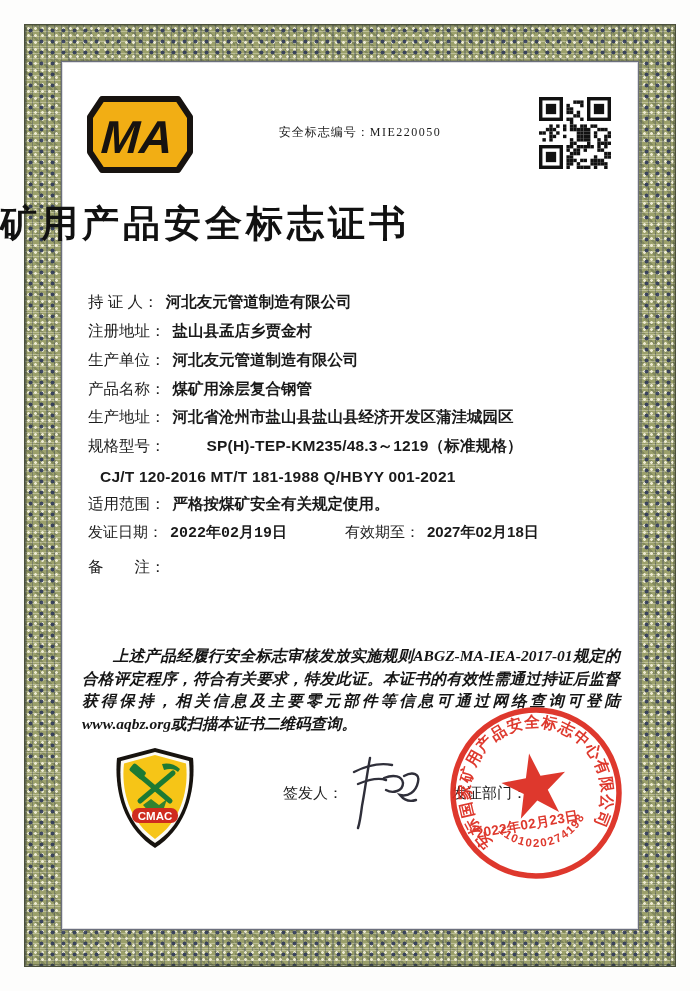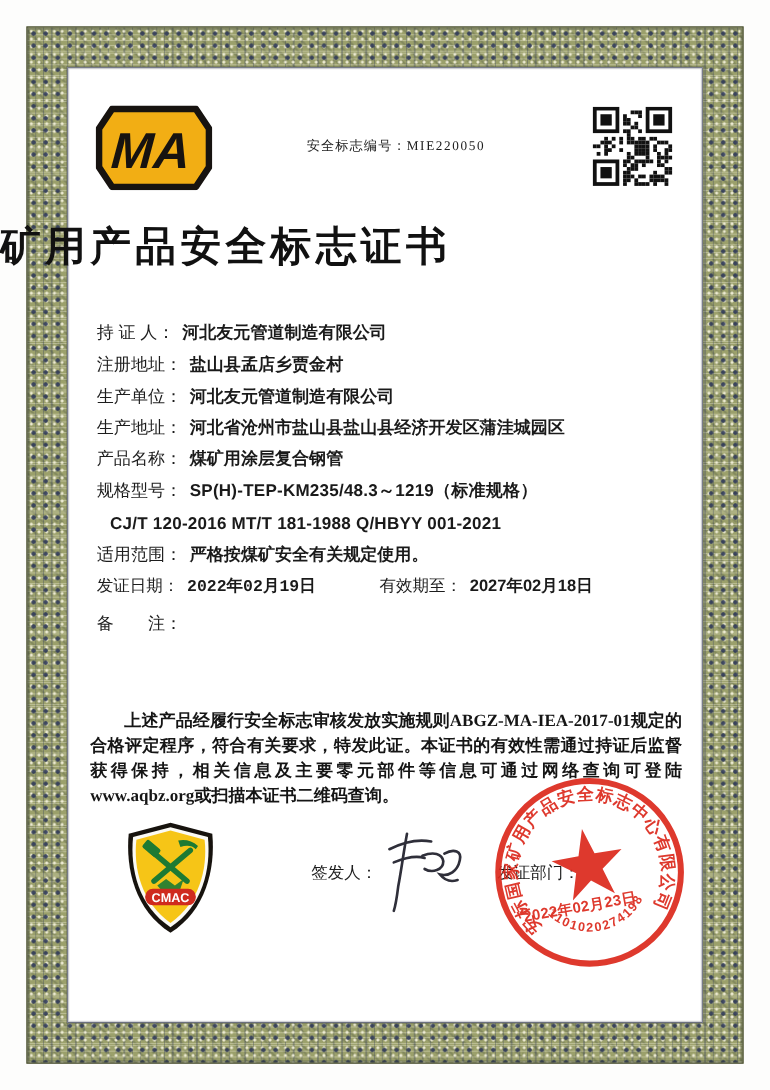--- a/index.html
+++ b/index.html
@@ -24,25 +24,25 @@
     border:1.5px solid #6b6f7d;
     box-shadow: inset 0 0 0 1px rgba(120,120,130,.25), 0 0 0 1px rgba(90,95,75,.4);
   }
   .abs{position:absolute;}
   .certno{left:180px;top:124px;width:360px;text-align:center;font-size:12px;color:#1c1c1c;letter-spacing:1px;}
   .title{left:0;top:199px;width:700px;text-align:left;font-size:37px;font-weight:900;color:#111;letter-spacing:4px;}
   .fields{left:88px;top:284px;width:532px;}
   .frow{display:flex;align-items:flex-end;height:28.9px;font-size:15.5px;}
   .flabel{color:#1d1d1d;font-family:"Liberation Sans",sans-serif;font-weight:500;white-space:pre;margin-right:7px;flex:none;}
   .fval{color:#1a1a1a;font-weight:700;white-space:nowrap;}
-  .frow.std .fval{font-family:"Liberation Sans",sans-serif;font-weight:700;letter-spacing:.2px;}
+  .frow.std .fval{font-family:"Liberation Sans",sans-serif;font-weight:700;letter-spacing:.2px;margin-left:34px;}
   .dates{left:88px;top:523px;width:540px;display:flex;font-size:15px;}
   .remark{left:88px;top:557px;font-size:15.5px;}
   .gap60{margin-left:58px;text-align:center;}
-  .statement{left:82px;top:645px;width:538px;font-size:15.5px;font-weight:700;line-height:22.5px;color:#151515;text-align:justify;text-indent:2em;}
+  .statement{left:82px;top:645px;width:538px;font-size:15.5px;font-weight:700;line-height:22.5px;color:#151515;text-align:justify;text-indent:2em;font-style:italic;}
   .sign-label{left:283px;top:784px;font-size:15px;font-family:"Liberation Sans",sans-serif;color:#1d1d1d;}
   .dept-label{left:452px;top:784px;font-size:15px;font-family:"Liberation Sans",sans-serif;color:#1d1d1d;background:rgba(255,255,255,.0);}
   svg text{user-select:none;}
 </style>
 </head>
 <body>
 
 <div class="page">
   <div class="frame"></div>
   <div class="inner"></div>
@@ -201,26 +201,26 @@
     </div>
     <div class="frow">
       <span class="flabel">注册地址：</span>
       <span class="fval">盐山县孟店乡贾金村</span>
     </div>
     <div class="frow">
       <span class="flabel">生产单位：</span>
       <span class="fval">河北友元管道制造有限公司</span>
     </div>
     <div class="frow">
+      <span class="flabel">产品名称：</span>
+      <span class="fval">煤矿用涂层复合钢管</span>
+    </div>
+    <div class="frow">
       <span class="flabel">生产地址：</span>
       <span class="fval">河北省沧州市盐山县盐山县经济开发区蒲洼城园区</span>
-    </div>
-    <div class="frow">
-      <span class="flabel">产品名称：</span>
-      <span class="fval">煤矿用涂层复合钢管</span>
     </div>
     <div class="frow std">
       <span class="flabel">规格型号：</span>
       <span class="fval">SP(H)-TEP-KM235/48.3～1219（标准规格）</span>
     </div>
     <div class="frow std">
       <span class="fval" style="margin-left:12px;margin-top:32px;">CJ/T 120-2016 MT/T 181-1988 Q/HBYY 001-2021</span>
     </div>
     <div class="frow">
       <span class="flabel">适用范围：</span>

